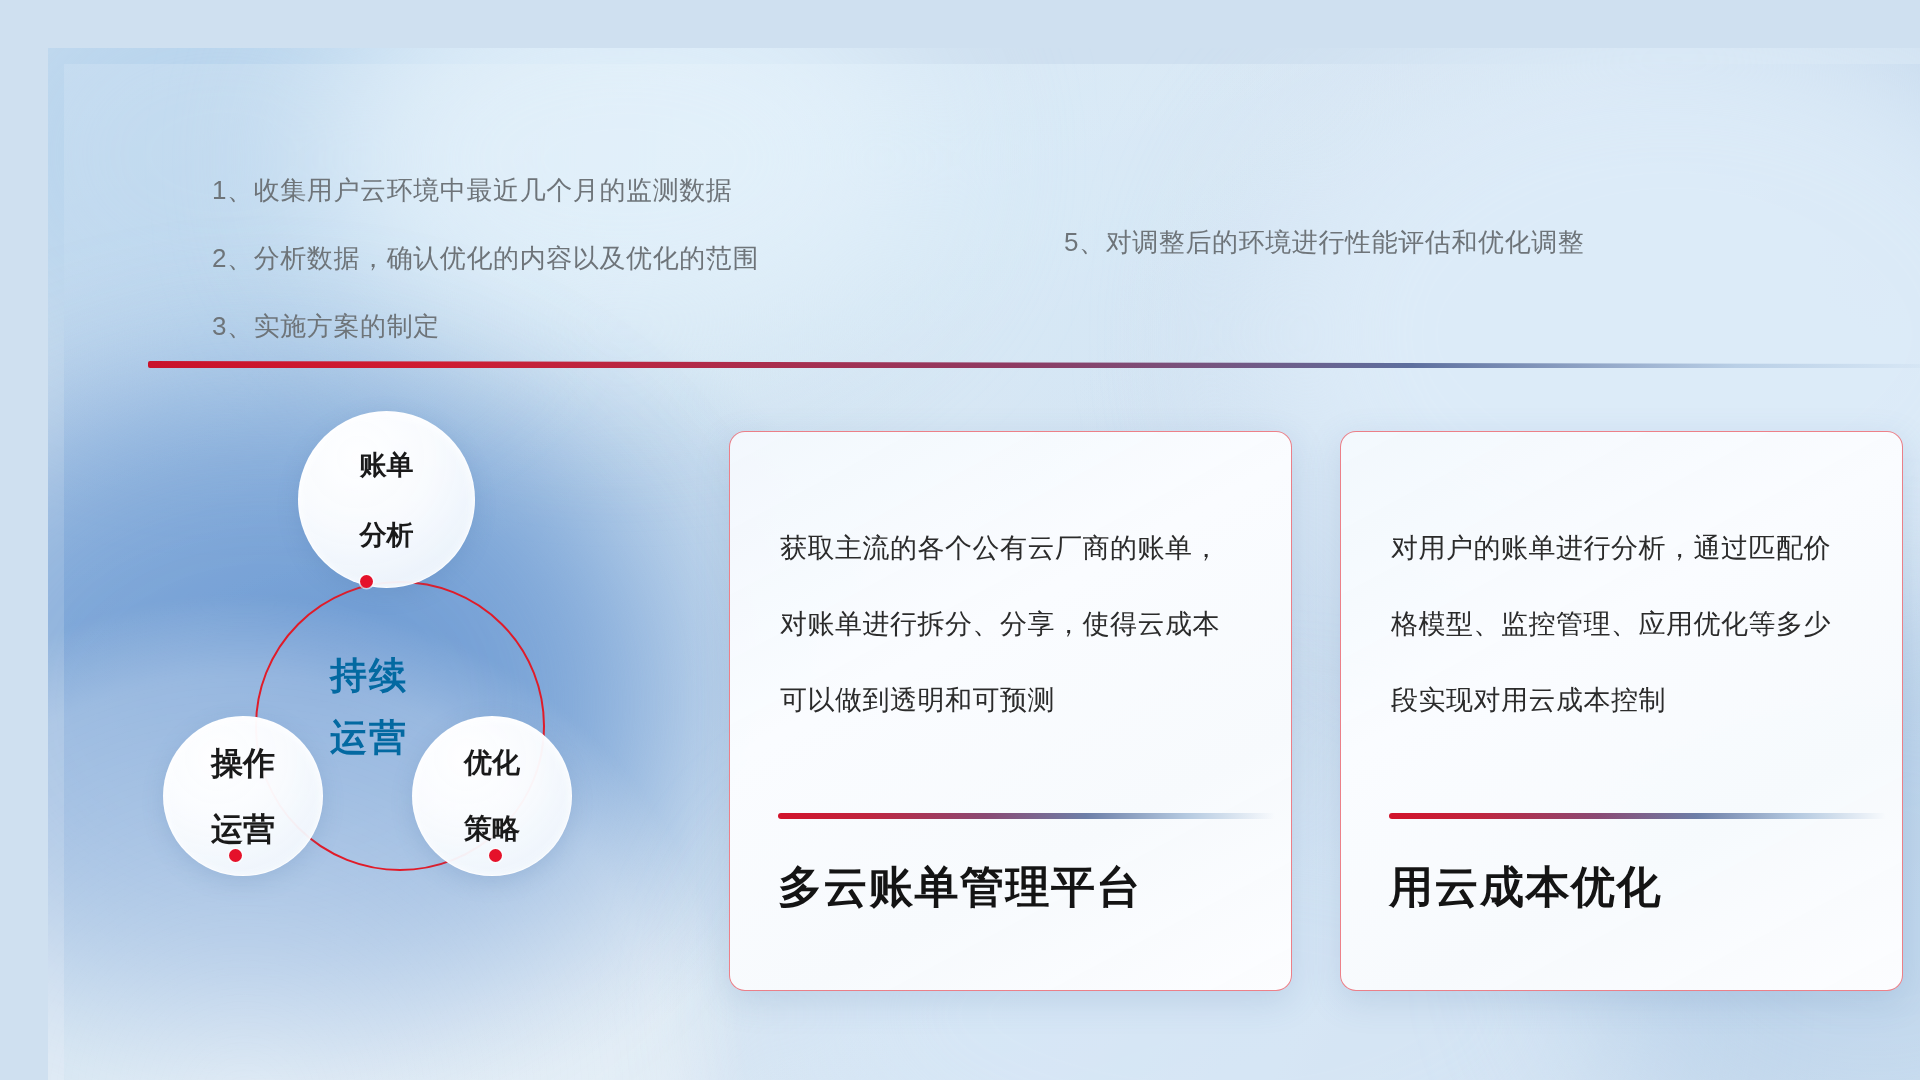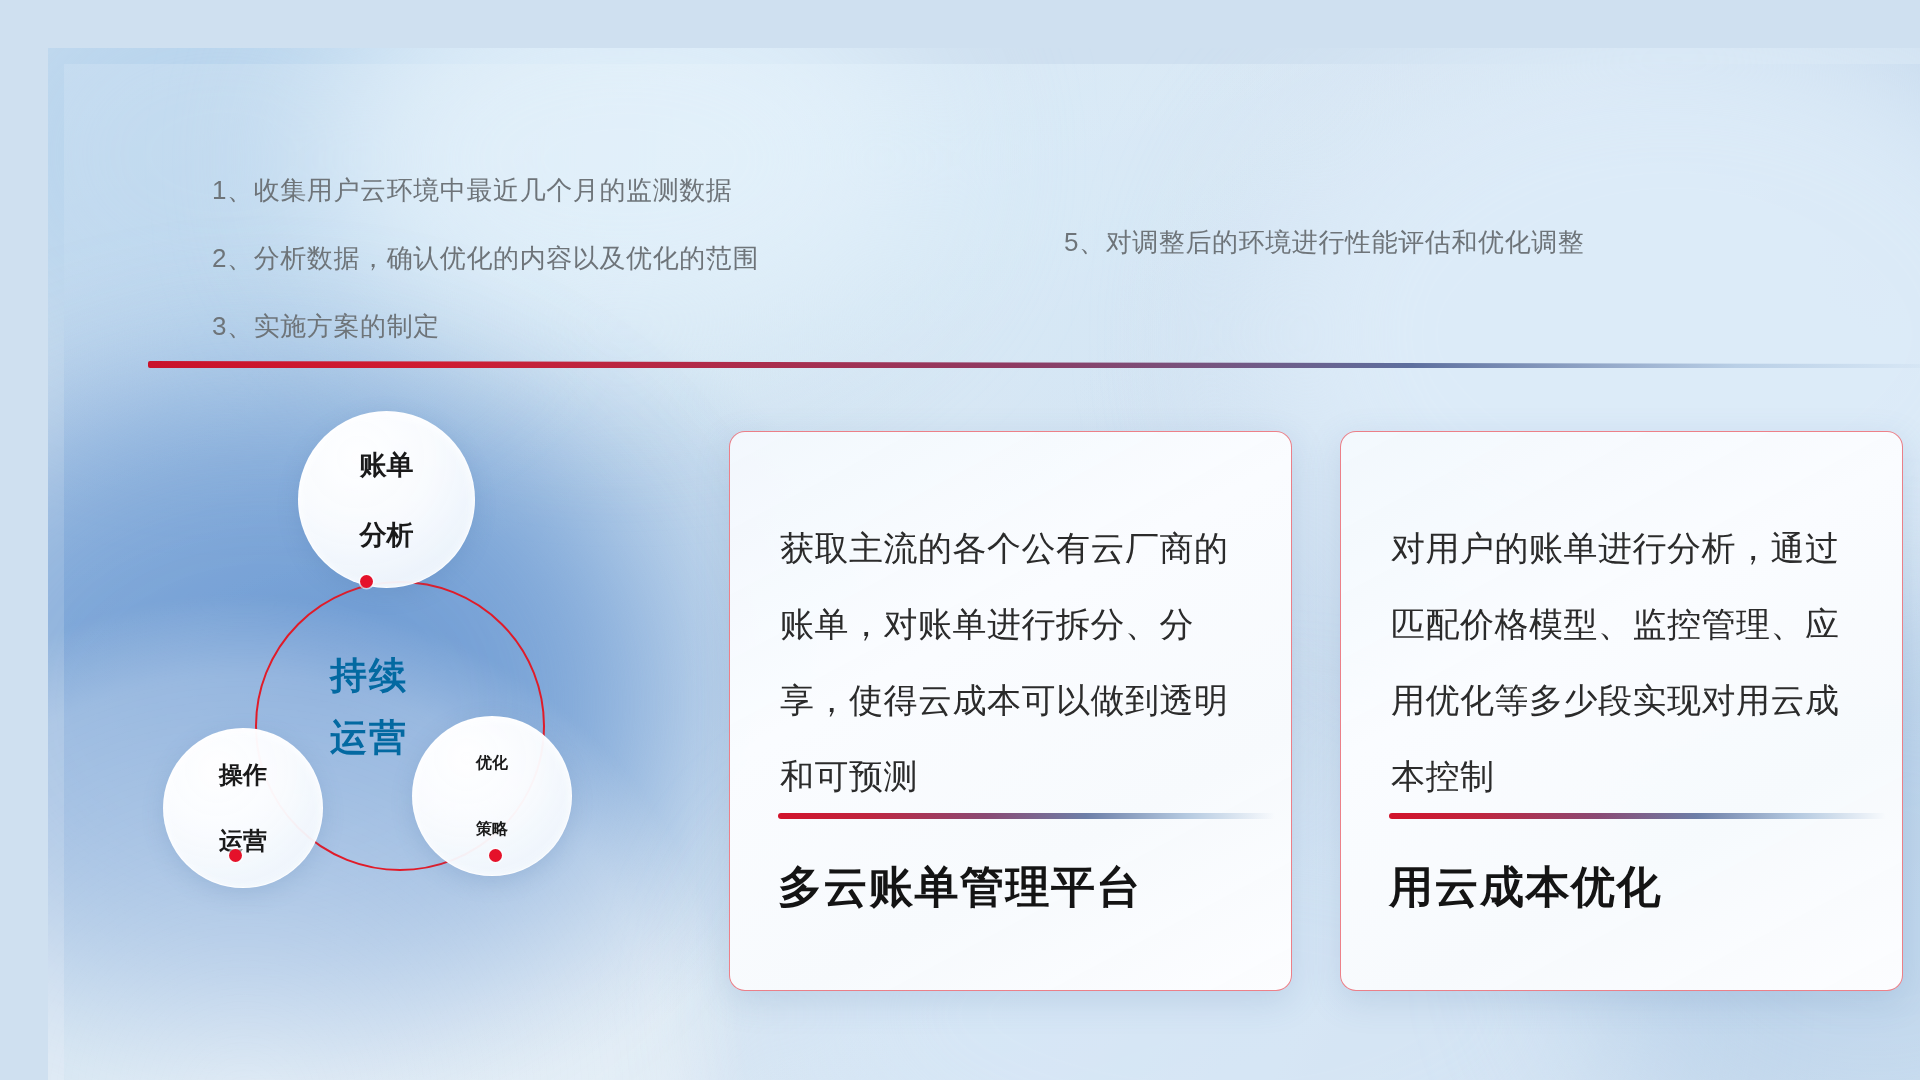--- a/index.html
+++ b/index.html
@@ -69,22 +69,22 @@
     position:absolute; border-radius:50%;
     background:
       radial-gradient(circle at 34% 26%, rgba(255,255,255,0.99) 0%, rgba(252,253,255,0.97) 42%, rgba(236,244,252,0.93) 100%);
     border:1.6px solid rgba(255,255,255,0.85);
     box-shadow:0 6px 22px rgba(80,120,170,0.20), inset 0 2px 10px rgba(255,255,255,0.9);
     display:flex; flex-direction:column;
     align-items:center; justify-content:center;
     color:#1a1a1a; font-weight:700; text-align:right;
   }
   .bubble-top  { left:139px; top:-8px;  width:177px; height:177px; font-size:27px; line-height:38px; }
-  .bubble-bl   { left:4px;   top:309px; width:160px; height:160px; font-size:24px; line-height:34px; }
-  .bubble-br   { left:253px; top:297px; width:160px; height:160px; font-size:16px; line-height:34px; }
+  .bubble-bl   { left:4px;   top:297px; width:160px; height:160px; font-size:32px; line-height:34px; }
+  .bubble-br   { left:253px; top:297px; width:160px; height:160px; font-size:28px; line-height:34px; }
   .bubble span { display:block; }
   .node-dot {
     position:absolute; width:13px; height:13px; border-radius:50%;
     background:#e5112a; box-shadow:0 0 0 1.5px rgba(255,255,255,0.55);
   }
   .dot-top { left:201px; top:156px; }
   .dot-bl  { left:70px;  top:430px; }
   .dot-br  { left:330px; top:430px; }
   #center-label {
     position:absolute; left:155px; top:218px; width:175px;
@@ -99,21 +99,21 @@
     border-radius:16px;
     border:1.6px solid rgba(225,27,40,0.55);
     background:linear-gradient(152deg, rgba(243,248,253,0.97) 0%, rgba(250,252,255,0.99) 38%, rgba(247,250,253,0.99) 70%, rgba(252,253,255,1) 100%);
     box-shadow:0 10px 34px rgba(70,110,165,0.17);
     overflow:hidden;
   }
   #card-1 { left:681px; }
   #card-2 { left:1292px; }
   .card-body {
     position:absolute; left:34px; top:62px; right:30px;
-    font-size:34px; line-height:76px; color:#2b2b2b;
+    font-size:27px; line-height:76px; color:#2b2b2b;
     letter-spacing:0.5px;
   }
   .card-rule {
     position:absolute; left:32px; top:365px; width:497px; height:6px;
     border-radius:3px;
     background:linear-gradient(90deg,#d2132b 0%,#c0253f 18%,#8a4a74 42%,#6d7fa8 62%,#b4c9e0 82%,rgba(200,218,236,0) 100%);
   }
   .card-title {
     position:absolute; left:32px; top:408px; right:24px;
     font-size:44px; line-height:62px; font-weight:800;

